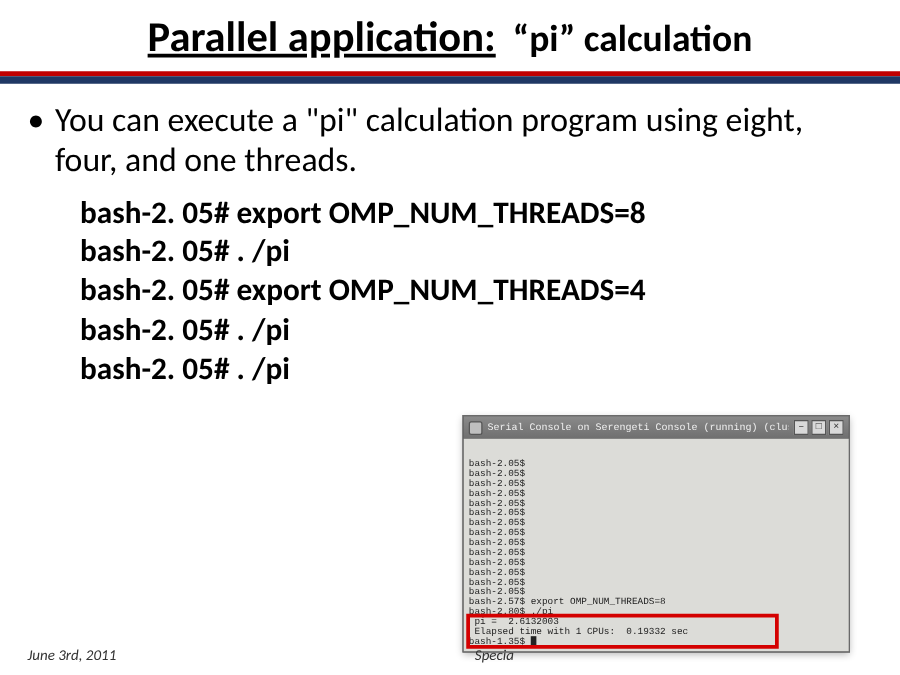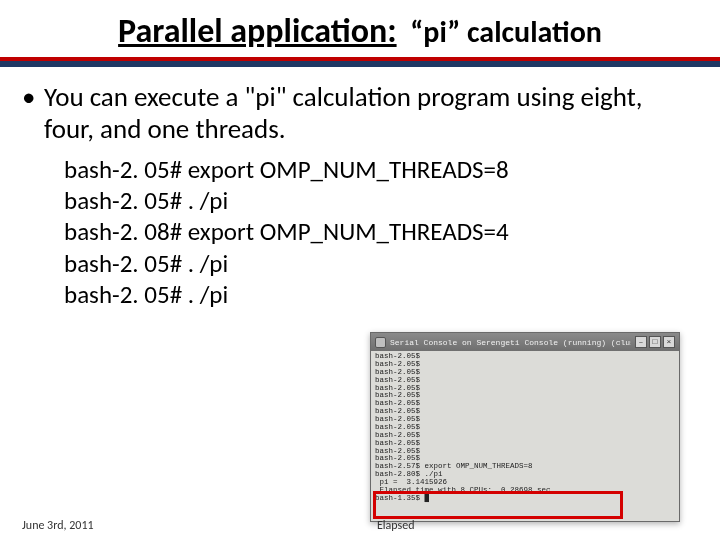--- a/index.html
+++ b/index.html
@@ -10,31 +10,31 @@
   .title-main { text-decoration: underline; }
   .title-sub { font-size: 30px; font-weight: 700; margin-left: 6px; }
   .rule { margin-top: 6px; }
   .rule .bar1 { height: 4px; background: #c00000; }
   .rule .bar2 { height: 6px; background: #1f3864; }
   .body { padding: 14px 22px 0 22px; }
   .bullet { display: flex; font-size: 27px; line-height: 1.2; }
   .bullet .dot { width: 22px; flex: 0 0 22px; }
   .bullet .txt { flex: 1; }
   .cmdblock { margin-top: 8px; padding-left: 42px; font-size: 25px; line-height: 1.25; }
-  .cmdblock div { white-space: pre; }
-  .footer { position: absolute; bottom: 8px; left: 22px; right: 22px; display: flex; justify-content: space-between; font-size: 12px; color: #333; }
+  .cmdblock div { white-space: pre; font-weight: bold; }
+  .footer { position: absolute; bottom: 8px; left: 22px; right: 22px; display: flex; justify-content: space-between; font-size: 12px; color: #333; font-style: italic; }
   .footer .pg { font-size: 12px; }
 
   .console { position: absolute; right: 40px; bottom: 18px; width: 310px; height: 190px; font-family: "Courier New", monospace; border: 1px solid #6a6a6a; background: #4a4a4a; box-shadow: 0 2px 6px rgba(0,0,0,0.3); }
   .console .titlebar { height: 18px; background: linear-gradient(#8a8a8a,#6f6f6f); display: flex; align-items: center; padding: 0 4px; gap: 4px; }
   .console .tbicon { width: 11px; height: 11px; background: #bfbfbf; border: 1px solid #555; border-radius: 2px; }
   .console .tbtitle { flex: 1; color: #f0f0f0; font-size: 8px; white-space: nowrap; overflow: hidden; }
   .console .winbtns { display: flex; gap: 2px; }
   .console .winbtn { width: 12px; height: 12px; background: #d9d9d9; border: 1px solid #555; font-size: 8px; line-height: 10px; text-align: center; color: #333; }
-  .console .term { background: #dcdcd8; height: calc(100% - 18px); padding: 2px 4px; font-size: 7.5px; line-height: 1.05; color: #222; overflow: hidden; position: relative; }
+  .console .term { background: #dcdcd8; height: calc(100% - 18px); padding: 18px 4px; font-size: 7.5px; line-height: 1.05; color: #222; overflow: hidden; position: relative; }
   .console .term div { white-space: pre; }
   .hlbox { position: absolute; border: 3px solid #d40000; pointer-events: none; }
 </style>
 </head>
 <body>
 
 <div class="slide">
 
   <div class="title-wrap">
     <span class="title">
@@ -50,21 +50,21 @@
 
   <div class="body">
     <div class="bullet">
       <div class="dot">•</div>
       <div class="txt">You can execute a "pi" calculation program using eight, four, and one threads.</div>
     </div>
 
     <div class="cmdblock">
       <div>bash-2. 05# export OMP_NUM_THREADS=8</div>
       <div>bash-2. 05# . /pi</div>
-      <div>bash-2. 08# export OMP_NUM_THREADS=4</div>
+      <div>bash-2. 05# export OMP_NUM_THREADS=4</div>
       <div>bash-2. 05# . /pi</div>
       <div>bash-2. 05# . /pi</div>
     </div>
   </div>
 
   <div class="console">
     <div class="titlebar">
       <div class="tbicon"></div>
       <div class="tbtitle">Serial Console on Serengeti Console (running) (cluster02.ics.keio.ac...)</div>
       <div class="winbtns">
@@ -83,26 +83,26 @@
       <div>bash-2.05$</div>
       <div>bash-2.05$</div>
       <div>bash-2.05$</div>
       <div>bash-2.05$</div>
       <div>bash-2.05$</div>
       <div>bash-2.05$</div>
       <div>bash-2.05$</div>
       <div>bash-2.05$</div>
       <div>bash-2.57$ export OMP_NUM_THREADS=8</div>
       <div>bash-2.80$ ./pi</div>
-      <div> pi =  3.1415926</div>
-      <div> Elapsed time with 8 CPUs:  0.28698 sec</div>
+      <div> pi =  2.6132003</div>
+      <div> Elapsed time with 1 CPUs:  0.19332 sec</div>
       <div>bash-1.35$ █</div>
       <div class="hlbox" style="left:2px; bottom:2px; width:250px; height:28px;"></div>
     </div>
   </div>
 
   <div class="footer">
     <span>June 3rd, 2011</span>
-    <span>Elapsed</span>
+    <span>Specia</span>
     <span class="pg"></span>
   </div>
 
 </div>
 
 </body></html>

